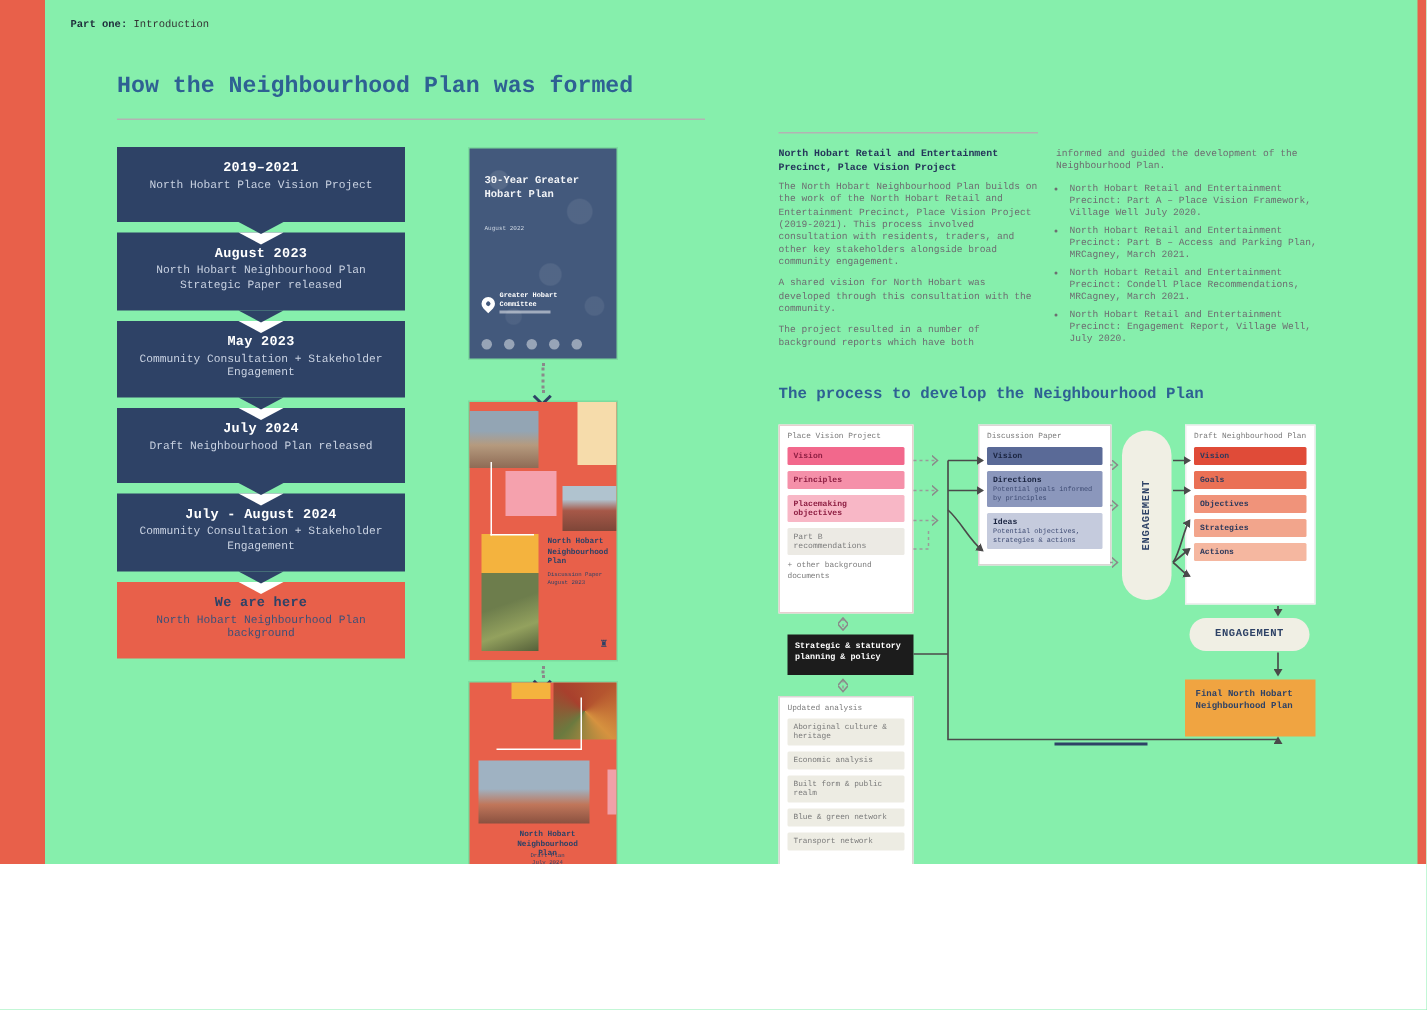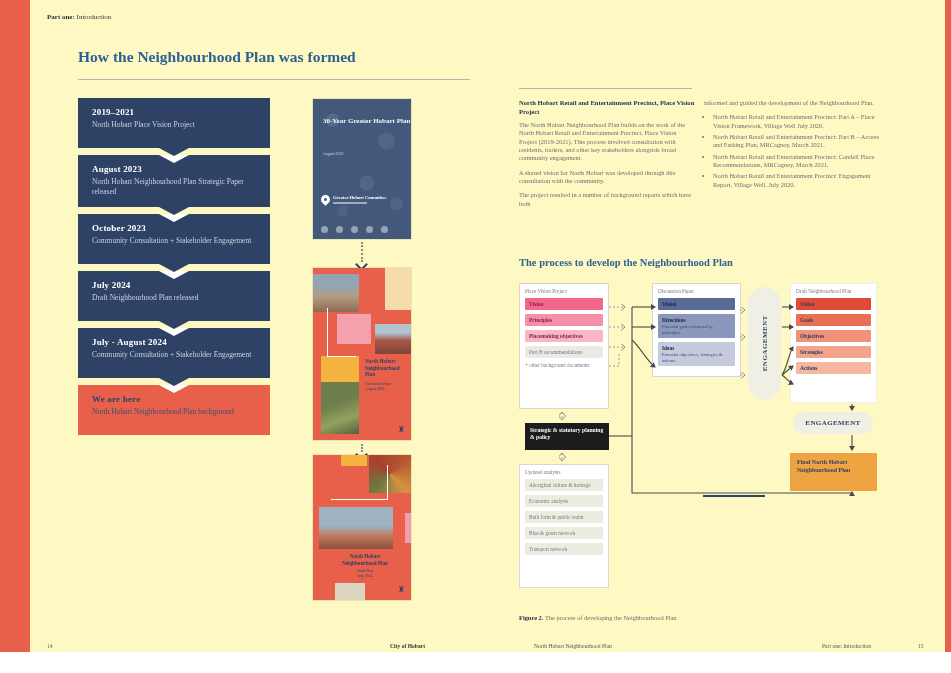--- a/index.html
+++ b/index.html
@@ -1,31 +1,31 @@
 <!DOCTYPE html>
 <html><head>
 <meta charset="utf-8">
 <style>
   html,body{margin:0;padding:0;background:#fff;}
-  .page{position:relative;width:951px;height:652px;background:#fef9c3;overflow:hidden;
-        font-family:Liberation Serif, serif;}
+  .page{position:relative;width:951px;height:576px;background:#86efac;overflow:hidden;
+        font-family:Liberation Mono, monospace;}
   .strip{position:absolute;top:0;height:673px;background:#e8604a;}
   .strip-left{left:0;width:30px;}
   .strip-right{right:0;width:6px;}
 
   
   .hdr{position:absolute;left:47px;top:13px;font-size:7px;color:#333;}
   .hdr b{color:#1d2b3a;}
   .page-title{position:absolute;left:78px;top:48px;font-size:15.5px;font-weight:bold;color:#2e6193;}
   .title-rule{position:absolute;left:78px;top:79px;width:392px;height:1px;background:#b3b3b3;}
   .col-rule{position:absolute;left:519px;top:88px;width:173px;height:1px;background:#b3b3b3;}
 
   
   .tl{position:absolute;left:78px;top:98px;width:192px;}
-  .tl-item{position:relative;background:#2e4266;color:#fff;text-align:left;
+  .tl-item{position:relative;background:#2e4266;color:#fff;text-align:center;
            padding:9px 14px 10px;margin-bottom:7px;box-sizing:border-box;min-height:50px;}
   .tl-item::after{content:"";position:absolute;left:50%;bottom:-8px;transform:translateX(-50%);
            width:0;height:0;border-left:15px solid transparent;border-right:15px solid transparent;
            border-top:8px solid #2e4266;z-index:2;}
   .tl-item.no-tail::after{display:none;}
   .tl-item.notch::before{content:"";position:absolute;left:50%;top:0;transform:translateX(-50%);
            width:0;height:0;border-left:15px solid transparent;border-right:15px solid transparent;
            border-top:8px solid #ffffff;z-index:1;}
   .tl-item.orange{background:#e8604a;}
   .tl-date{font-size:9px;font-weight:bold;letter-spacing:.2px;}
@@ -139,21 +139,21 @@
   <div class="tl">
     <div class="tl-item">
       <div class="tl-date">2019–2021</div>
       <div class="tl-desc">North Hobart Place Vision Project</div>
     </div>
     <div class="tl-item notch">
       <div class="tl-date">August 2023</div>
       <div class="tl-desc">North Hobart Neighbourhood Plan Strategic Paper released</div>
     </div>
     <div class="tl-item notch">
-      <div class="tl-date">October 2023</div>
+      <div class="tl-date">May 2023</div>
       <div class="tl-desc">Community Consultation + Stakeholder Engagement</div>
     </div>
     <div class="tl-item notch">
       <div class="tl-date">July 2024</div>
       <div class="tl-desc">Draft Neighbourhood Plan released</div>
     </div>
     <div class="tl-item notch">
       <div class="tl-date">July - August 2024</div>
       <div class="tl-desc">Community Consultation + Stakeholder Engagement</div>
     </div>

